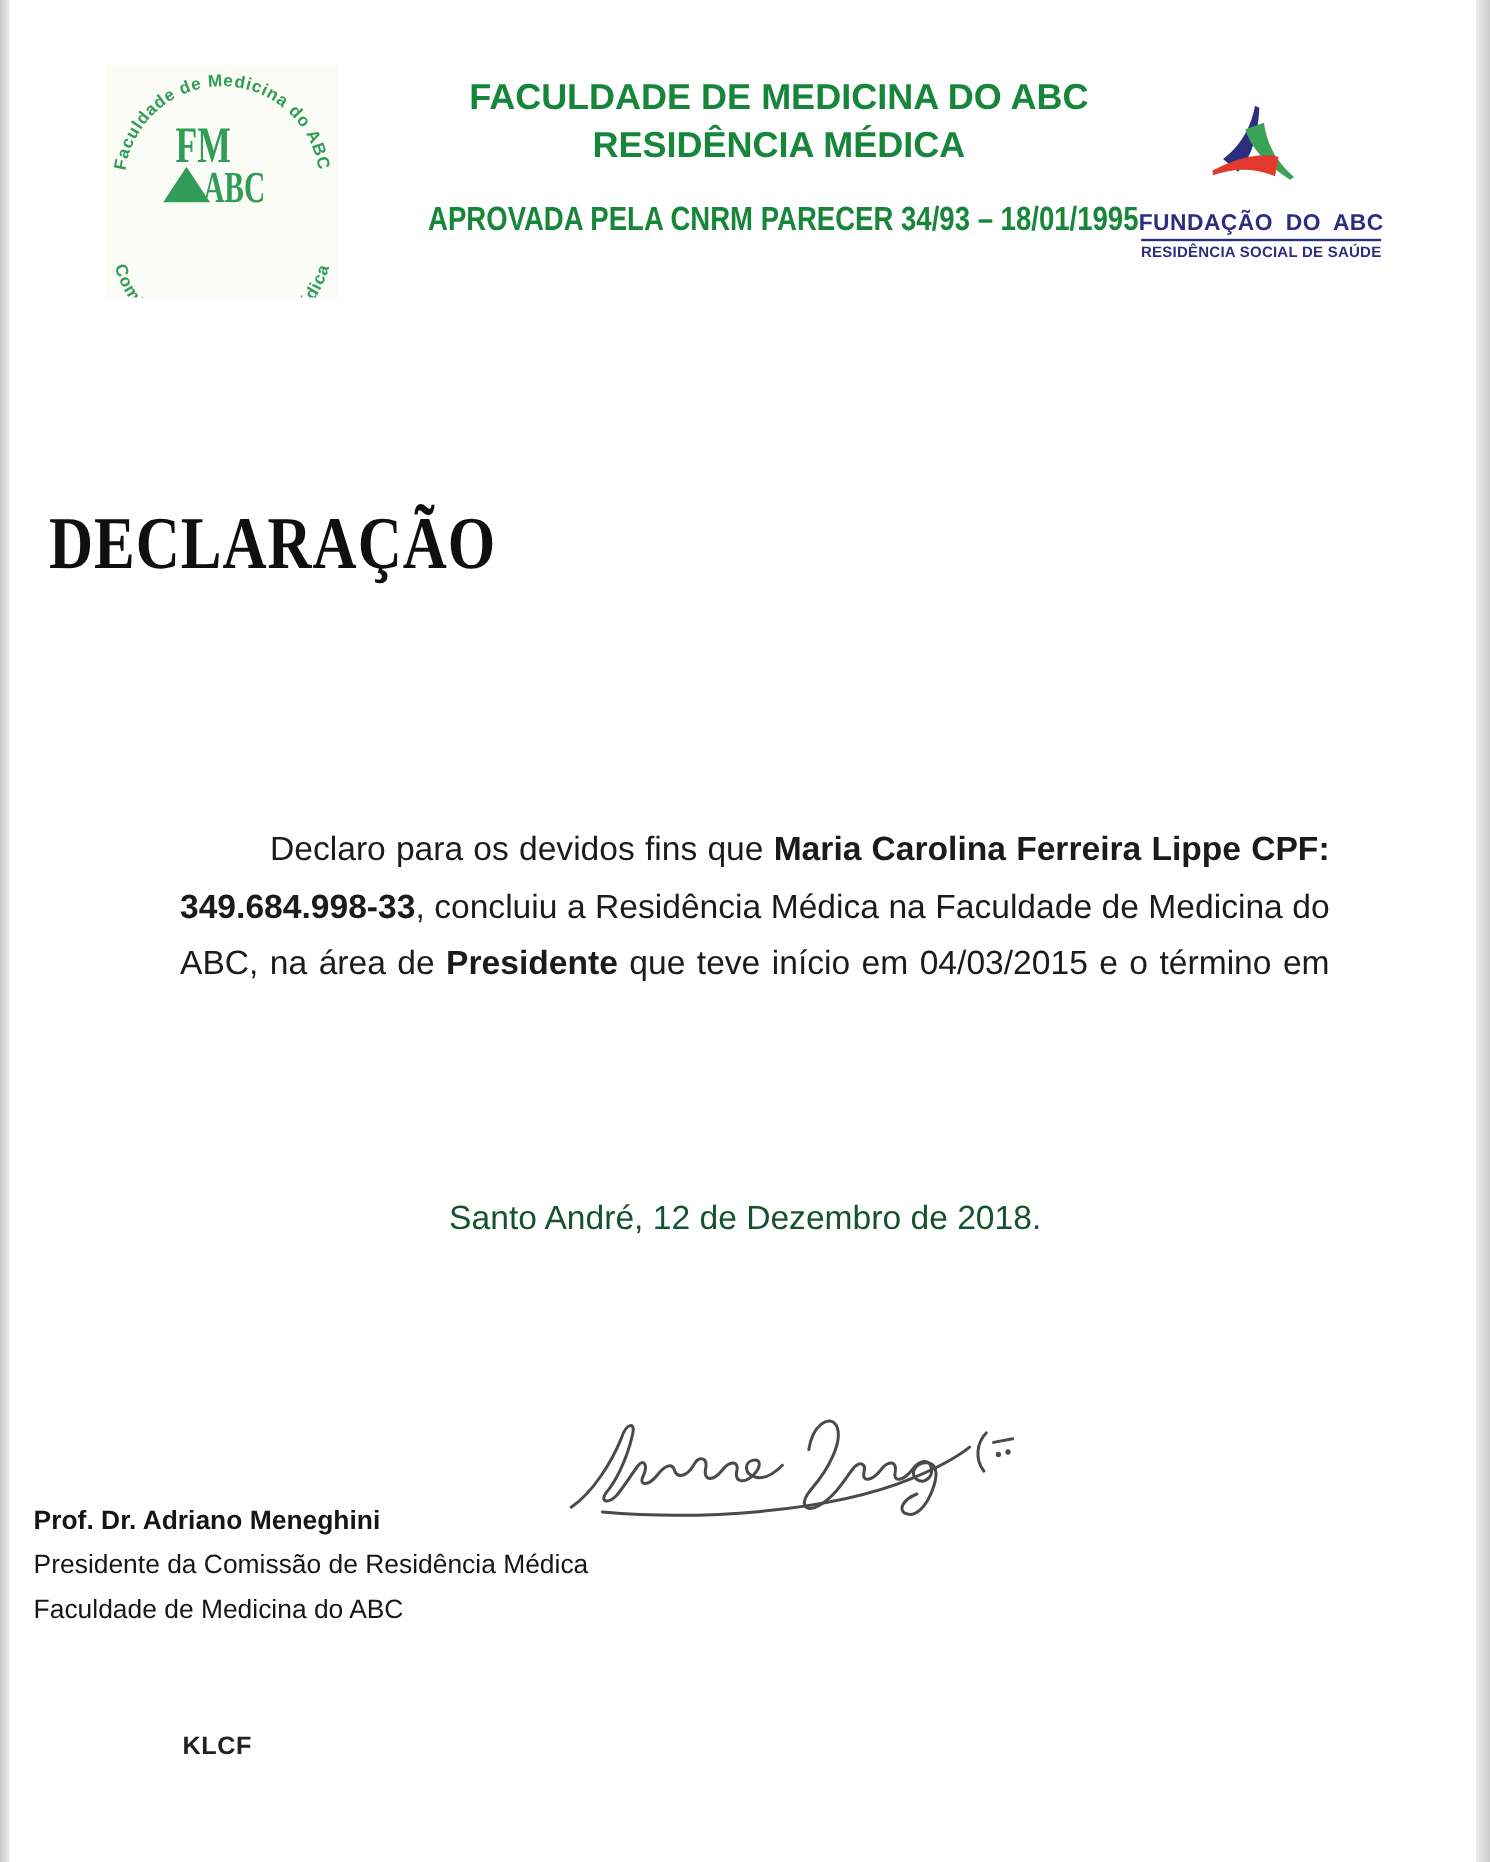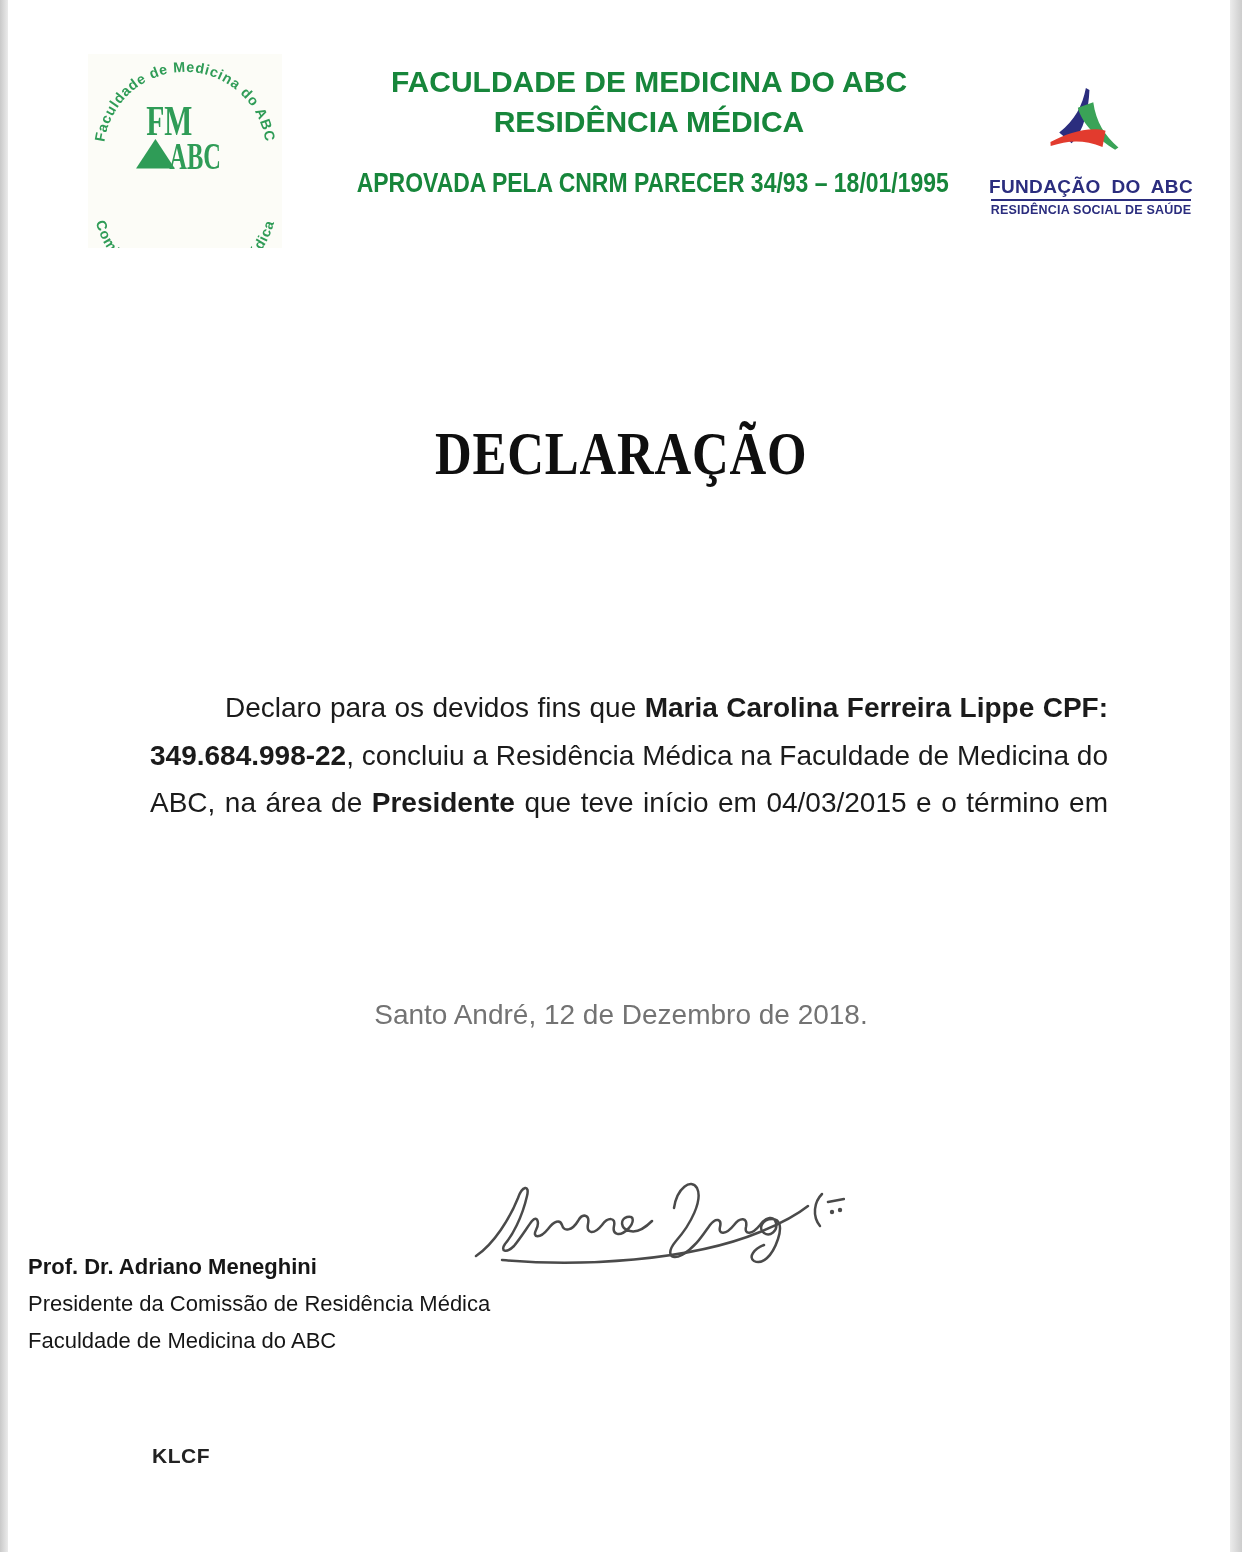--- a/index.html
+++ b/index.html
@@ -14,43 +14,43 @@
   .fmabc{position:absolute;left:88px;top:54px;width:194px;height:194px;}
 
   
   .hdr{position:absolute;left:300px;top:62px;width:630px;text-align:center;
        color:#17863b;font-weight:bold;}
   .hdr .t{font-size:30px;line-height:40px;position:relative;left:34px;white-space:nowrap;}
   .approval{margin-top:24px;font-size:28px;line-height:34px;white-space:nowrap;
        transform:scaleX(0.82);transform-origin:50% 50%;}
 
   
-  .fund{position:absolute;left:945px;top:80px;width:212px;height:150px;color:#2b2d7e;margin-left:40px;}
+  .fund{position:absolute;left:945px;top:80px;width:212px;height:150px;color:#2b2d7e;}
   .fund-mark{position:absolute;left:60px;top:2px;width:80px;height:94px;}
   .fund-name{position:absolute;left:0;top:96px;width:212px;text-align:center;font-weight:bold;
        font-size:19px;letter-spacing:.4px;word-spacing:5px;white-space:nowrap;}
   .fund-rule{position:absolute;left:6px;top:119px;width:200px;height:2px;background:#2b2d7e;}
   .fund-sub{position:absolute;left:0;top:123px;width:212px;text-align:center;font-weight:bold;
        font-size:12.5px;letter-spacing:.2px;white-space:nowrap;}
 
   
-  .doc-title{position:absolute;left:0;top:414px;width:1242px;text-align:center;line-height:78px;text-decoration:underline;}
+  .doc-title{position:absolute;left:0;top:414px;width:1242px;text-align:left;line-height:78px;text-decoration:underline;}
   .doc-title span{display:inline-block;font-family:"Liberation Serif","DejaVu Serif",serif;
        font-weight:bold;font-size:62px;letter-spacing:1px;color:#0f0f0f;
        transform:scaleX(0.82);transform-origin:50% 50%;}
 
   
   .body-par{position:absolute;left:150px;top:684px;width:958px;font-size:28px;color:#1b1b1b;}
   .pline{line-height:47.5px;text-align:justify;}
   .pline.jl{text-align-last:justify;}
   .pline.first{text-indent:75px;}
   .b{font-weight:bold;}
 
   .date-line{position:absolute;left:0;top:995px;width:1242px;text-align:center;
-       font-size:28px;line-height:40px;color:#737373;}
+       font-size:28px;line-height:40px;color:#14532d;}
 
   .sig-svg{position:absolute;left:460px;top:1174px;width:385px;height:95px;}
   .sig-block{position:absolute;left:28px;top:1248px;width:1212px;
        font-size:22px;line-height:37px;color:#161616;}
   .sig-name{font-weight:bold;}
 
   .initials{position:absolute;left:152px;top:1444px;font-size:21px;font-weight:bold;
        letter-spacing:.5px;color:#222;}
 </style>
 </head>
@@ -93,21 +93,21 @@
     <div class="fund-rule"></div>
     <div class="fund-sub">RESIDÊNCIA SOCIAL DE SAÚDE</div>
   </div>
 
   <div class="doc-title">
     <span>DECLARAÇÃO</span>
   </div>
 
   <div class="body-par">
     <div class="pline jl first"><span>Declaro para os devidos fins que </span><span class="b">Maria Carolina Ferreira Lippe CPF:</span></div>
-    <div class="pline jl"><span class="b">349.684.998-22</span><span>, concluiu a Residência Médica na Faculdade de Medicina do</span></div>
+    <div class="pline jl"><span class="b">349.684.998-33</span><span>, concluiu a Residência Médica na Faculdade de Medicina do</span></div>
     <div class="pline jl"><span>ABC, na área de </span><span class="b">Presidente</span><span> que teve início em 04/03/2015 e o término em</span></div>
   </div>
 
   <div class="date-line">Santo André, 12 de Dezembro de 2018.</div>
 
   <svg class="sig-svg" viewBox="0 0 385 95">
     <g fill="none" stroke-width="2.5" stroke-linecap="round" stroke-linejoin="round" stroke="#4a4a4a">
       <path d="M16 82 C34 70 50 44 58 24 C62 12 70 10 67 22 C62 44 52 62 45 70 C40 77 46 80 54 72 C62 62 68 52 72 47 C77 41 80 48 76 56 C72 64 80 65 88 55 C94 47 100 45 102 51 C104 58 112 57 118 47 C122 39 130 40 128 50 C126 60 134 61 142 51 C148 43 156 43 154 52 C152 61 160 63 168 55 C174 49 175 41 167 43 C160 45 160 55 170 57 C178 59 186 53 192 47"></path>
       <path d="M214 34 C217 14 231 4 237 14 C243 26 231 50 216 67 C206 79 210 87 222 81 C236 73 244 59 250 51 C256 43 262 45 260 53 C258 61 266 61 274 51 C280 43 288 43 286 53 C284 61 292 61 300 51 C306 43 314 41 316 49 C318 57 310 63 304 59 C298 55 302 45 312 45 C320 45 322 53 318 65 C312 83 302 91 294 87 C288 83 294 75 304 71"></path>
       <path d="M42 86 C120 93 230 87 300 58 C322 49 338 40 348 32"></path>

